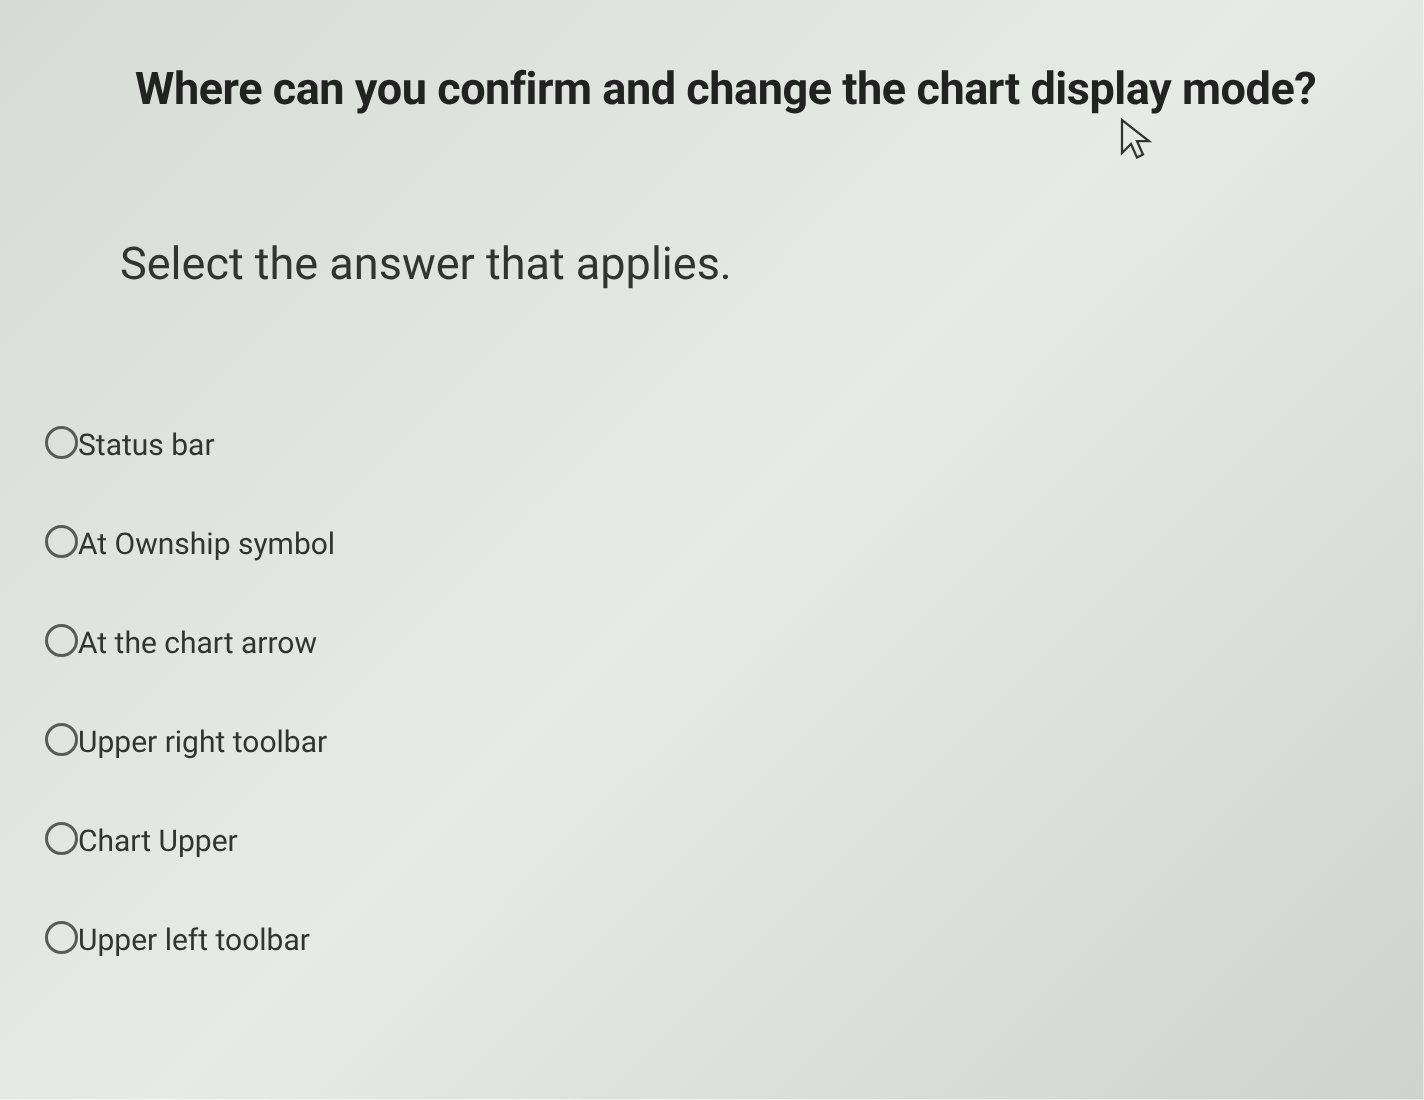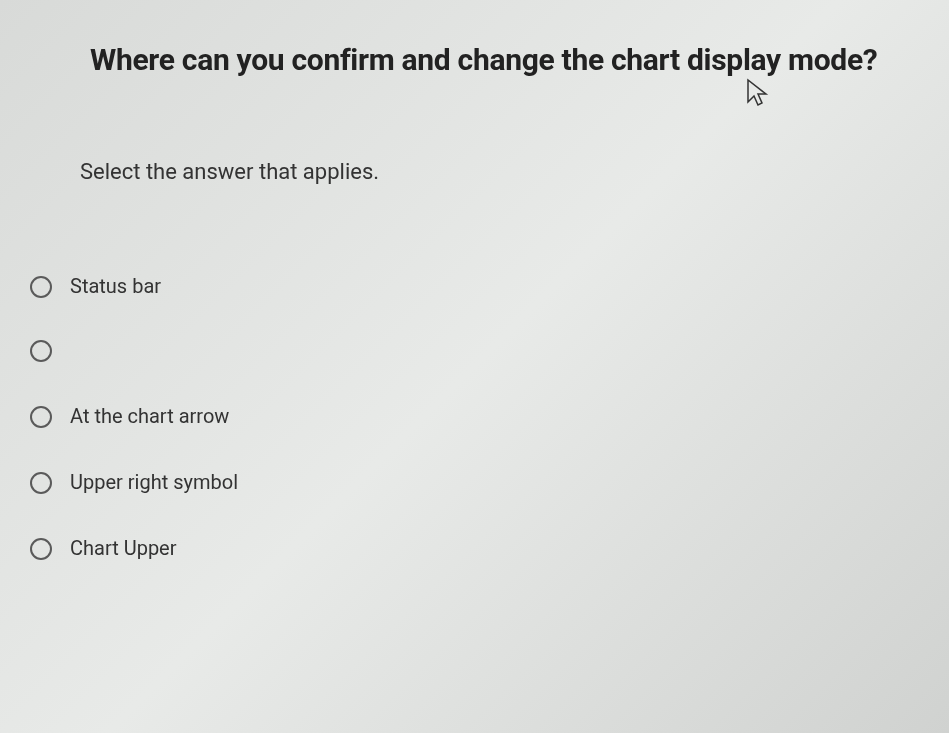--- a/index.html
+++ b/index.html
@@ -21,36 +21,35 @@
     }
     .question-title {
       font-size: 30px;
       font-weight: 700;
       color: #222;
       line-height: 1.3;
       margin-bottom: 80px;
       letter-spacing: -0.3px;
     }
     .instruction {
-      font-size: 22px;
+      font-size: 30px;
       font-weight: 400;
       color: #333;
       margin-bottom: 90px;
       margin-left: -10px;
     }
     .options {
       display: flex;
       flex-direction: column;
       gap: 42px;
       margin-left: -60px;
     }
     .option {
       display: flex;
-      align-items: flex-end;
-      gap: 18px;
+      align-items: flex-start;
       cursor: pointer;
     }
     .radio {
       width: 22px;
       height: 22px;
       border: 2px solid #5a5a5a;
       border-radius: 50%;
       flex-shrink: 0;
       background: transparent;
     }
@@ -82,27 +81,32 @@
 
   <div class="instruction">Select the answer that applies.</div>
 
   <div class="options">
     <div class="option">
       <span class="radio"></span>
       <span class="option-label">Status bar</span>
     </div>
     <div class="option">
       <span class="radio"></span>
+      <span class="option-label">At Ownship symbol</span>
     </div>
     <div class="option">
       <span class="radio"></span>
       <span class="option-label">At the chart arrow</span>
     </div>
     <div class="option">
       <span class="radio"></span>
-      <span class="option-label">Upper right symbol</span>
+      <span class="option-label">Upper right toolbar</span>
     </div>
     <div class="option">
       <span class="radio"></span>
       <span class="option-label">Chart Upper</span>
     </div>
+    <div class="option">
+      <span class="radio"></span>
+      <span class="option-label">Upper left toolbar</span>
+    </div>
   </div>
 </div>
 
 </body></html>

